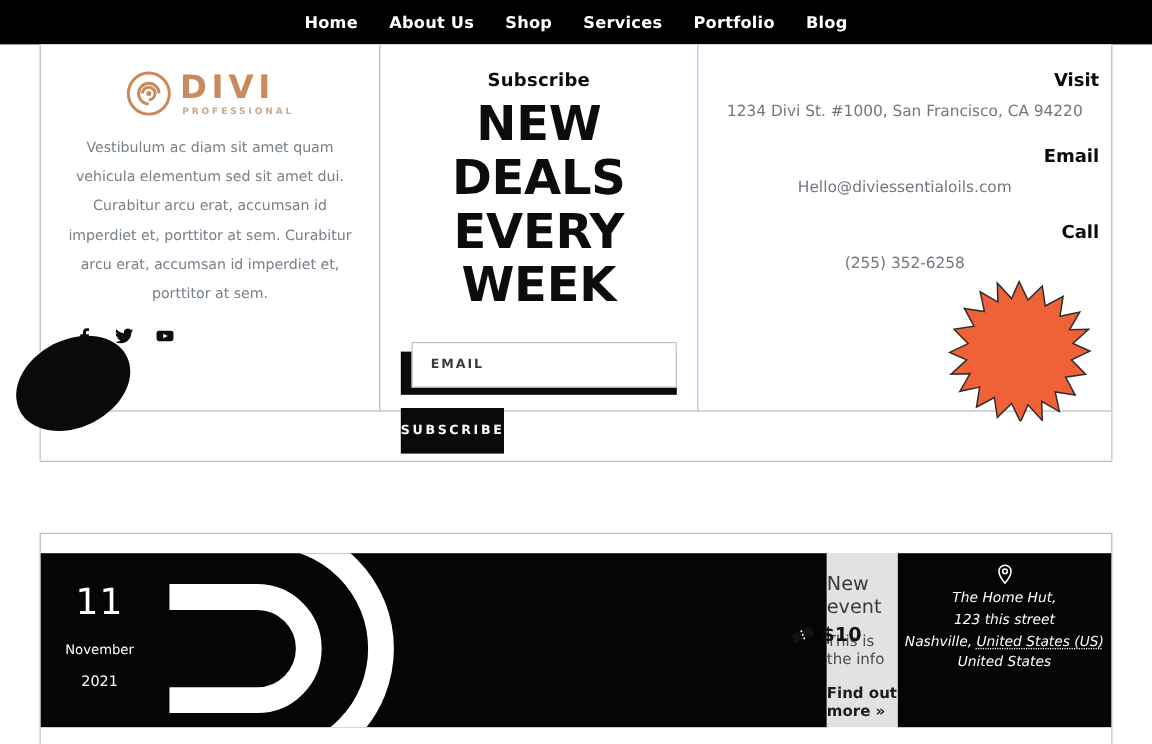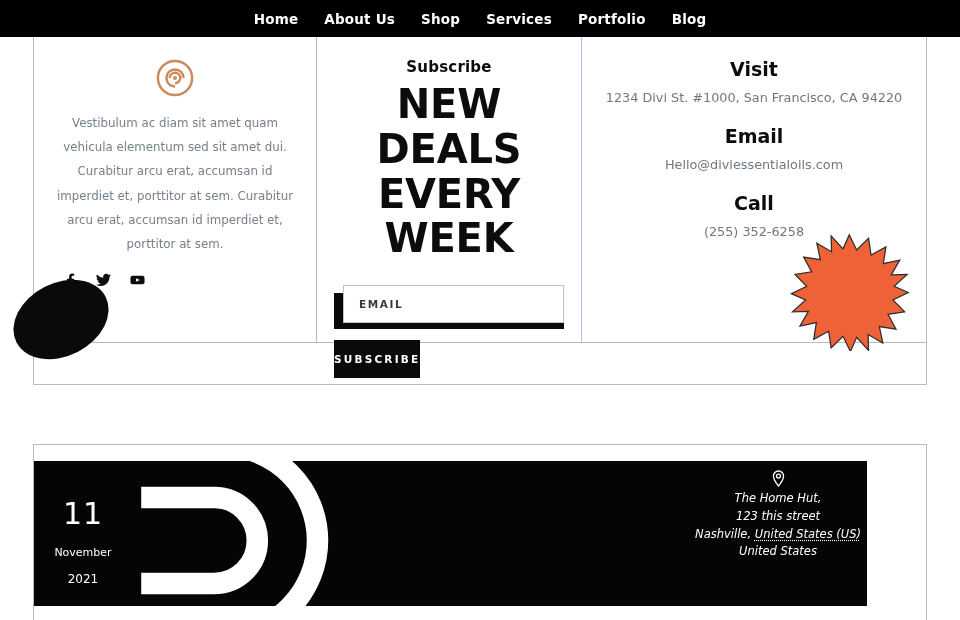--- a/index.html
+++ b/index.html
@@ -116,22 +116,22 @@
     display: flex; align-items: center; justify-content: center;
     border: none; cursor: pointer;
   }
   .sub-btn span {
     color: #fff; font-family: "DejaVu Sans", sans-serif; font-size: 10.5px;
     font-weight: 700; letter-spacing: 2.2px;
   }
 
   
   .c-head {
-    text-align: center; font-family: "DejaVu Sans", sans-serif;
-    font-size: 19px; font-weight: 700; color: #0c0c0c; margin-top: 9px;
+    text-align: right; font-family: "DejaVu Sans", sans-serif;
+    font-size: 15px; font-weight: 700; color: #0c0c0c; margin-top: 9px;
   }
   .c-head.m2 { margin-top: 20px; }
   .c-val {
     text-align: center; color: #6f7780; font-size: 12.8px;
     margin-top: 10px; font-family: "DejaVu Sans", sans-serif;
   }
   .starburst {
     position: absolute; right: 16px; bottom: -9px;
     width: 122px; height: 122px;
   }
@@ -144,21 +144,21 @@
     border: 1px solid #b9b9b9; background: #fff;
   }
   .ev-spacer { height: 16px; }
   .ev-row { display: flex; height: 145px; }
   .ev-img {
     width: 655px; background: #050505; position: relative; overflow: hidden;
     display: flex;
   }
   .ev-date {
     width: 98px; flex: none; color: #fff; text-align: center;
-    padding-top: 38px; position: relative; z-index: 2;
+    padding-top: 27px; position: relative; z-index: 2;
     font-family: "DejaVu Sans", sans-serif;
   }
   .ev-day { font-size: 30px; font-weight: 400; line-height: 1; letter-spacing: 1px; }
   .ev-month { font-size: 11px; margin-top: 17px; }
   .ev-year { font-size: 12px; margin-top: 13px; }
   .ev-logo {
     position: absolute; left: 90px; top: -28px; width: 215px; height: 215px; z-index: 1;
   }
   .ev-info {
     flex: 1; background: #e2e2e2; position: relative;
@@ -201,20 +201,24 @@
   <div class="footer-cols">
 
     <div class="fcol c1">
       <div class="logo-row">
         <svg class="logo-mark" viewBox="0 0 40 40">
           <circle cx="20" cy="20" r="18" fill="none" stroke="#c98b5e" stroke-width="2.6"></circle>
           <path d="M29 20a9 9 0 1 0-9 9" fill="none" stroke="#c98b5e" stroke-width="2.6"></path>
           <path d="M14.5 20a5.5 5.5 0 1 1 5.5 5.5" fill="none" stroke="#c98b5e" stroke-width="2.6"></path>
           <circle cx="20" cy="20" r="2.2" fill="#c98b5e"></circle>
         </svg>
+        <div class="logo-text">
+          <div class="logo-divi">DIVI</div>
+          <div class="logo-sub">PROFESSIONAL</div>
+        </div>
       </div>
 
       <div class="about-text">Vestibulum ac diam sit amet quam vehicula elementum sed sit amet dui. Curabitur arcu erat, accumsan id imperdiet et, porttitor at sem. Curabitur arcu erat, accumsan id imperdiet et, porttitor at sem.</div>
 
       <div class="socials">
         <svg class="s-ic" viewBox="0 0 16 16">
           <path d="M10.3 16V9.2h2.3l.34-2.65H10.3V4.86c0-.77.21-1.29 1.31-1.29h1.4V1.2A18.8 18.8 0 0 0 10.98 1.1C8.96 1.1 7.58 2.33 7.58 4.6v1.95H5.25V9.2h2.33V16z" fill="#0d0d0d"></path>
         </svg>
         <svg class="s-ic" viewBox="0 0 16 16">
           <path d="M16 3.04a6.5 6.5 0 0 1-1.88.52 3.3 3.3 0 0 0 1.44-1.82 6.6 6.6 0 0 1-2.08.8A3.28 3.28 0 0 0 7.8 5.53a9.3 9.3 0 0 1-6.76-3.43 3.28 3.28 0 0 0 1.02 4.38A3.2 3.2 0 0 1 .56 6.07v.04a3.28 3.28 0 0 0 2.63 3.22 3.3 3.3 0 0 1-1.48.06 3.29 3.29 0 0 0 3.07 2.28A6.6 6.6 0 0 1 0 13.02a9.3 9.3 0 0 0 5.03 1.47c6.04 0 9.34-5 9.34-9.34l-.01-.43A6.6 6.6 0 0 0 16 3.04z" fill="#0d0d0d"></path>
@@ -272,20 +276,34 @@
         <div class="ev-day">11</div>
         <div class="ev-month">November</div>
         <div class="ev-year">2021</div>
       </div>
       <svg class="ev-logo" viewBox="0 0 100 100">
         <path d="M8 6 H46 A44 44 0 0 1 46 94 H8" fill="none" stroke="#ffffff" stroke-width="10"></path>
         <path d="M8 30 H42 A20 20 0 0 1 42 70 H8" fill="none" stroke="#ffffff" stroke-width="10"></path>
       </svg>
     </div>
 
+    <div class="ev-info">
+      <div class="ev-title">New event</div>
+      <div class="ev-sub">This is the info</div>
+      <div class="ev-more">Find out more »</div>
+      <div class="ev-price">
+        <svg width="20" height="16" viewBox="0 0 20 16">
+          <g transform="rotate(-22 10 8)">
+            <rect x="1" y="4" width="18" height="8" rx="1.6" fill="#111"></rect>
+            <path d="M10 4v8" stroke="#fff" stroke-width="1.3" stroke-dasharray="1.6 1.6"></path>
+          </g>
+        </svg>
+        <span class="pz">$10</span>
+      </div>
+    </div>
 
     <div class="ev-venue">
       <svg class="pin" viewBox="0 0 16 18">
         <path d="M8 1a5.4 5.4 0 0 0-5.4 5.4C2.6 10.6 8 17 8 17s5.4-6.4 5.4-10.6A5.4 5.4 0 0 0 8 1z" fill="none" stroke="#fff" stroke-width="1.4"></path>
         <circle cx="8" cy="6.4" r="2.1" fill="none" stroke="#fff" stroke-width="1.4"></circle>
       </svg>
       <div class="ln">The Home Hut,</div>
       <div class="ln">123 this street</div>
       <div class="ln">
         <span>Nashville,</span>

